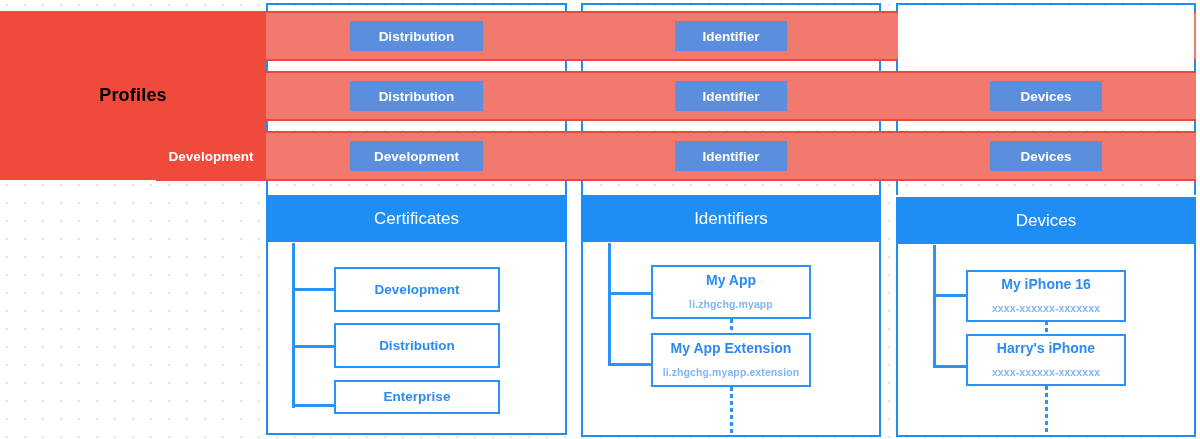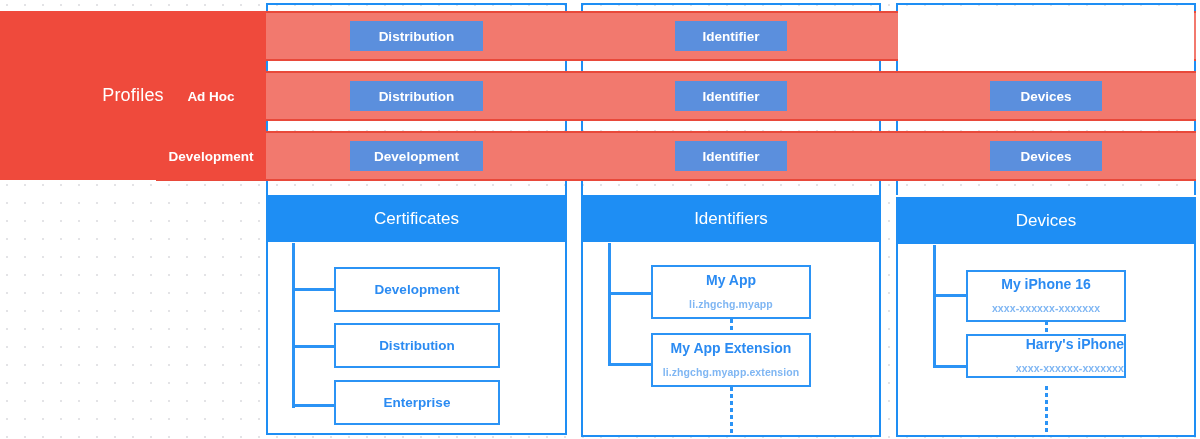--- a/index.html
+++ b/index.html
@@ -28,23 +28,23 @@
 
   
   .profiles-block {
     left: 0; top: 11px;
     width: 266px; height: 169px;
     background: #ef4a3c;
     display: flex; align-items: center; justify-content: center;
     z-index: 4;
   }
   .profiles-block .label {
-    color: #ffffff;
+    color: #000000;
     font-size: 18px;
-    font-weight: normal;
+    font-weight: bold;
     letter-spacing: .2px;
   }
 
   
   .redrow {
     left: 156px;
     width: 1040px;
     height: 50px;
     background: #f2796e;
     border-top: 2px solid #e8493a;
@@ -161,23 +161,20 @@
   <div class="abs redrow r1"></div>
   <div class="abs redrow r2"></div>
   <div class="abs redrow r3"></div>
 
   <div class="abs notch" style="left:898px; top:9px; width:296px; height:54px;"></div>
 
   <div class="abs profiles-block">
     <span class="label">Profiles</span>
   </div>
 
-  <div class="abs profile-name r2">
-    <span>Ad Hoc</span>
-  </div>
   <div class="abs profile-name r3">
     <span>Development</span>
   </div>
 
   <div class="abs chip" style="left:350px; top:21px; width:133px;">Distribution</div>
   <div class="abs chip" style="left:350px; top:81px; width:133px;">Distribution</div>
   <div class="abs chip" style="left:350px; top:141px; width:133px;">Development</div>
 
   <div class="abs chip" style="left:675px; top:21px; width:112px;">Identifier</div>
   <div class="abs chip" style="left:675px; top:81px; width:112px;">Identifier</div>
@@ -205,21 +202,21 @@
   <div class="abs ln-h" style="left:292px; top:288px; width:44px;"></div>
   <div class="abs ln-h" style="left:292px; top:345px; width:44px;"></div>
   <div class="abs ln-h" style="left:292px; top:404px; width:44px;"></div>
 
   <div class="abs node single" style="left:334px; top:267px; width:166px; height:45px;">
     <span class="title">Development</span>
   </div>
   <div class="abs node single" style="left:334px; top:323px; width:166px; height:45px;">
     <span class="title">Distribution</span>
   </div>
-  <div class="abs node single" style="left:334px; top:380px; width:166px; height:45px;">
+  <div class="abs node single" style="left:334px; top:380px; width:166px; height:34px;">
     <span class="title">Enterprise</span>
   </div>
 
   <div class="abs ln-v" style="left:608px; top:243px; height:123px;"></div>
   <div class="abs ln-h" style="left:608px; top:292px; width:45px;"></div>
   <div class="abs ln-h" style="left:608px; top:363px; width:45px;"></div>
 
   <div class="abs node" style="left:651px; top:265px; width:160px; height:54px;">
     <span class="title">My App</span>
     <span class="sub">li.zhgchg.myapp</span>
@@ -233,21 +230,21 @@
   <div class="abs ln-dot" style="left:730px; top:387px; height:50px;"></div>
 
   <div class="abs ln-v" style="left:933px; top:245px; height:123px;"></div>
   <div class="abs ln-h" style="left:933px; top:294px; width:35px;"></div>
   <div class="abs ln-h" style="left:933px; top:365px; width:35px;"></div>
 
   <div class="abs node" style="left:966px; top:270px; width:160px; height:52px;">
     <span class="title">My iPhone 16</span>
     <span class="sub">xxxx-xxxxxx-xxxxxxx</span>
   </div>
-  <div class="abs node" style="left:966px; top:334px; width:160px; height:44px;align-items:flex-end;">
+  <div class="abs node" style="left:966px; top:334px; width:160px; height:52px;">
     <span class="title">Harry's iPhone</span>
     <span class="sub">xxxx-xxxxxx-xxxxxxx</span>
   </div>
 
   <div class="abs ln-dot" style="left:1045px; top:321px; height:13px;"></div>
   <div class="abs ln-dot" style="left:1045px; top:386px; height:51px;"></div>
 
 </div>
 
 </body></html>

